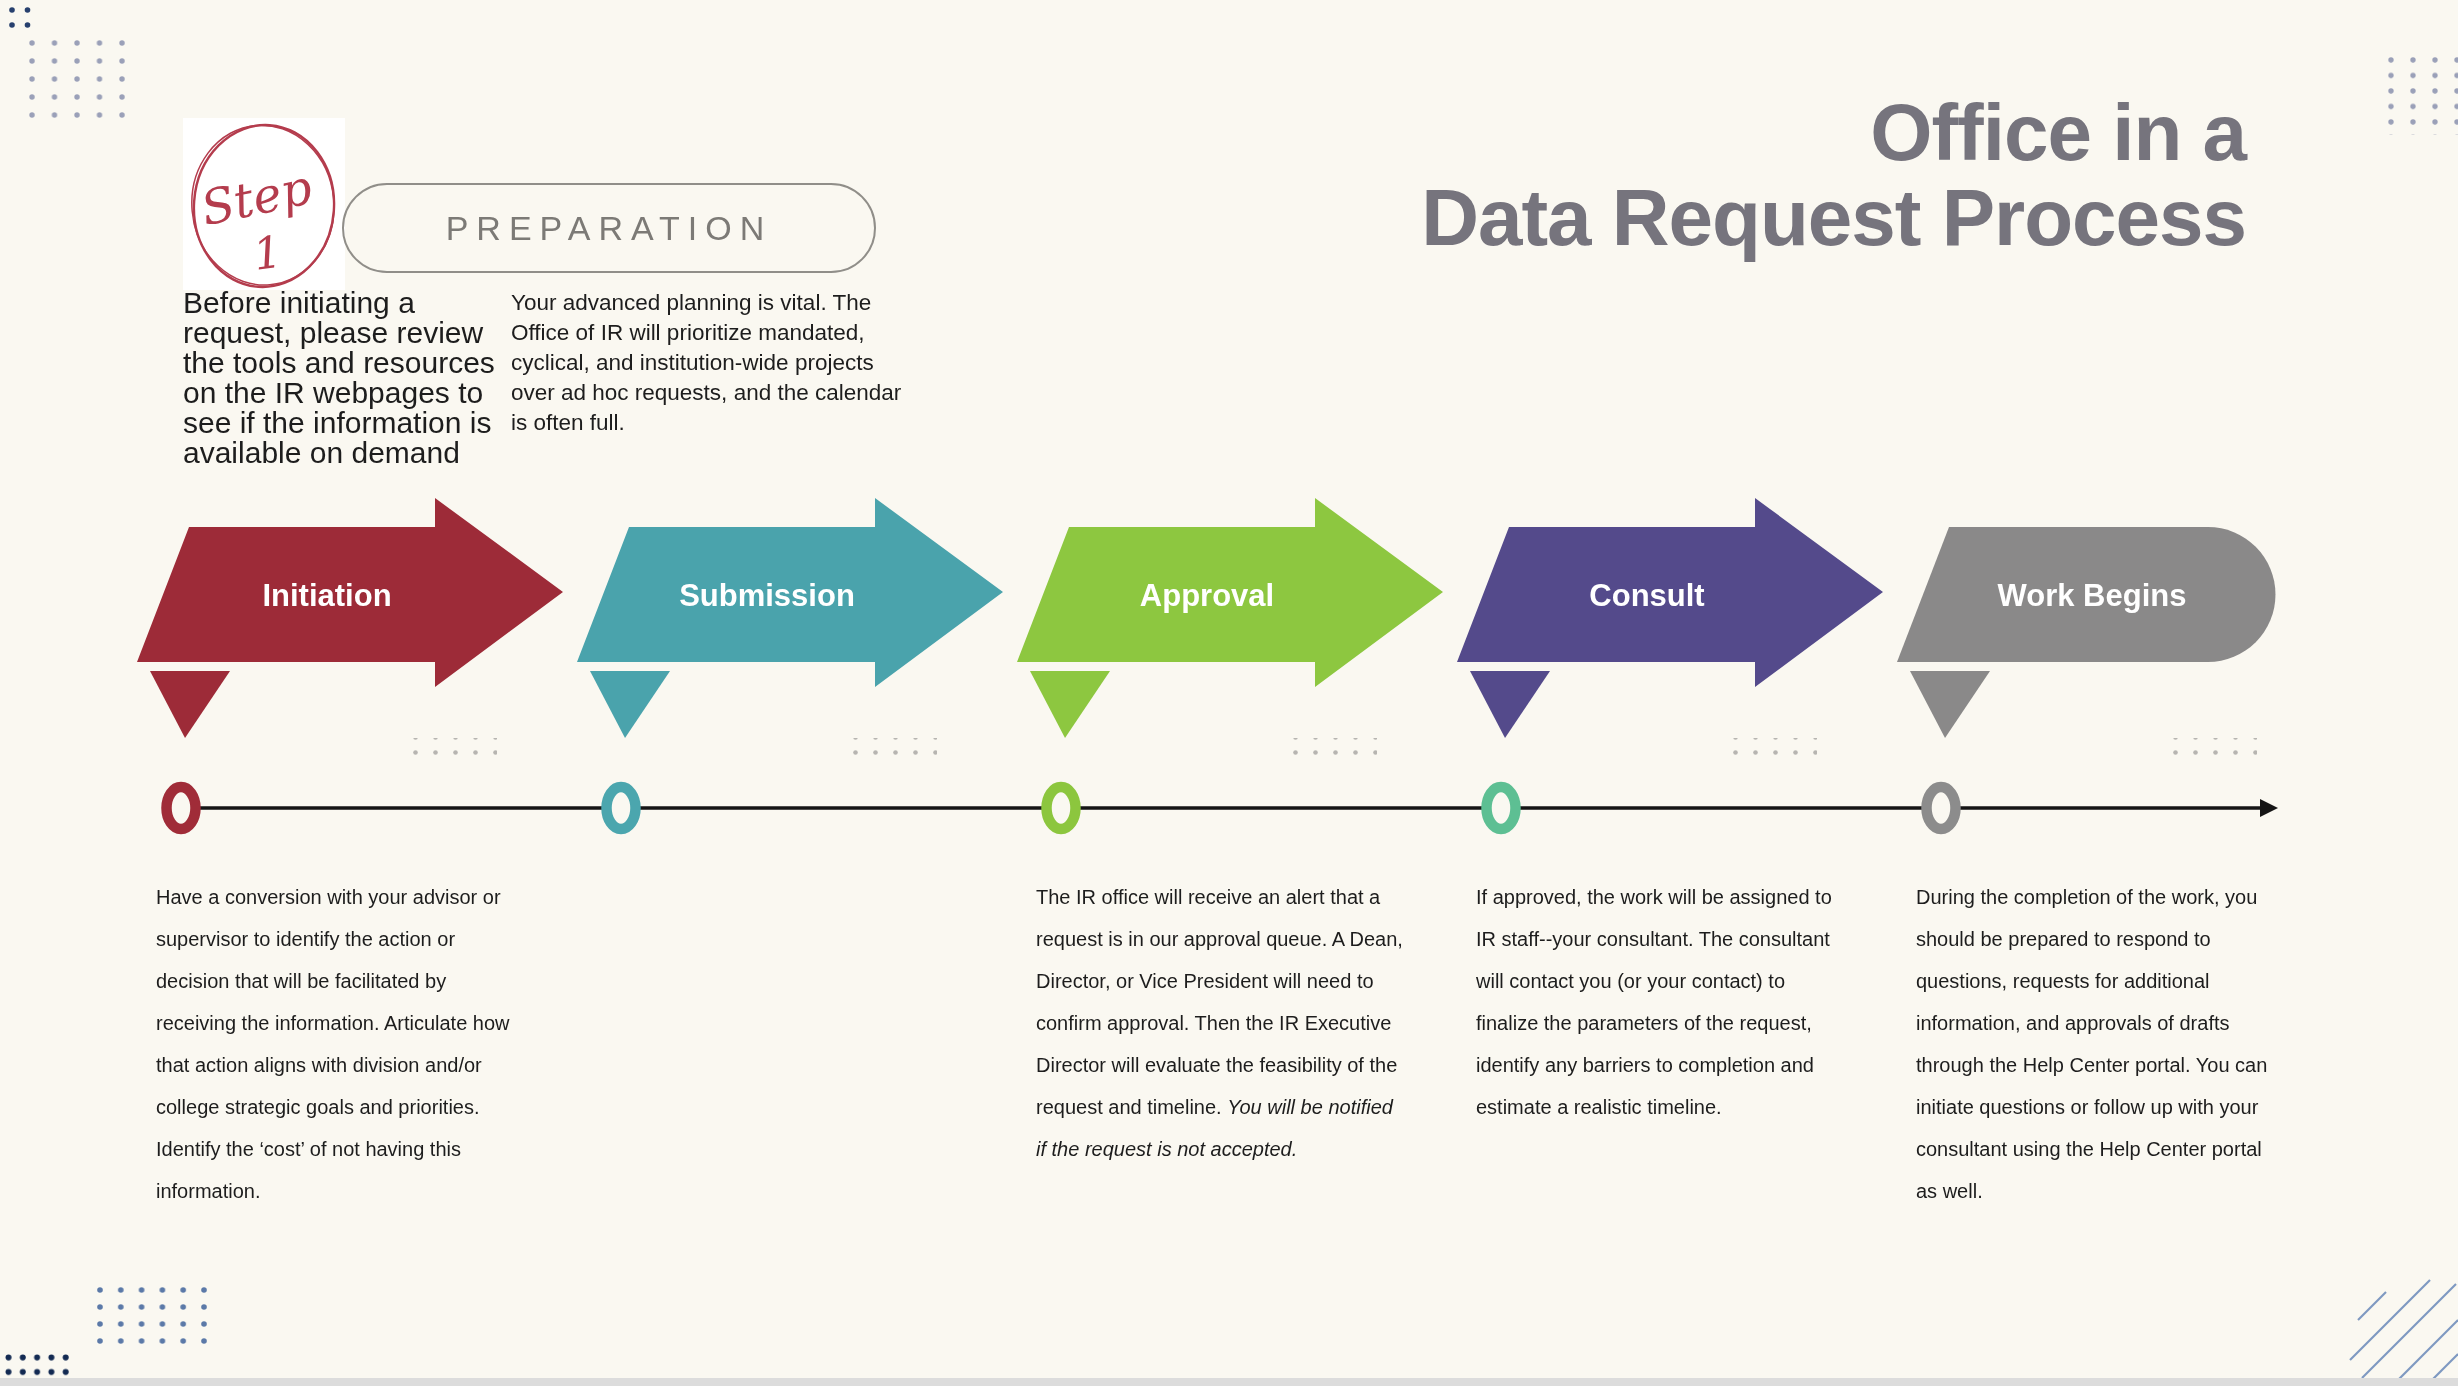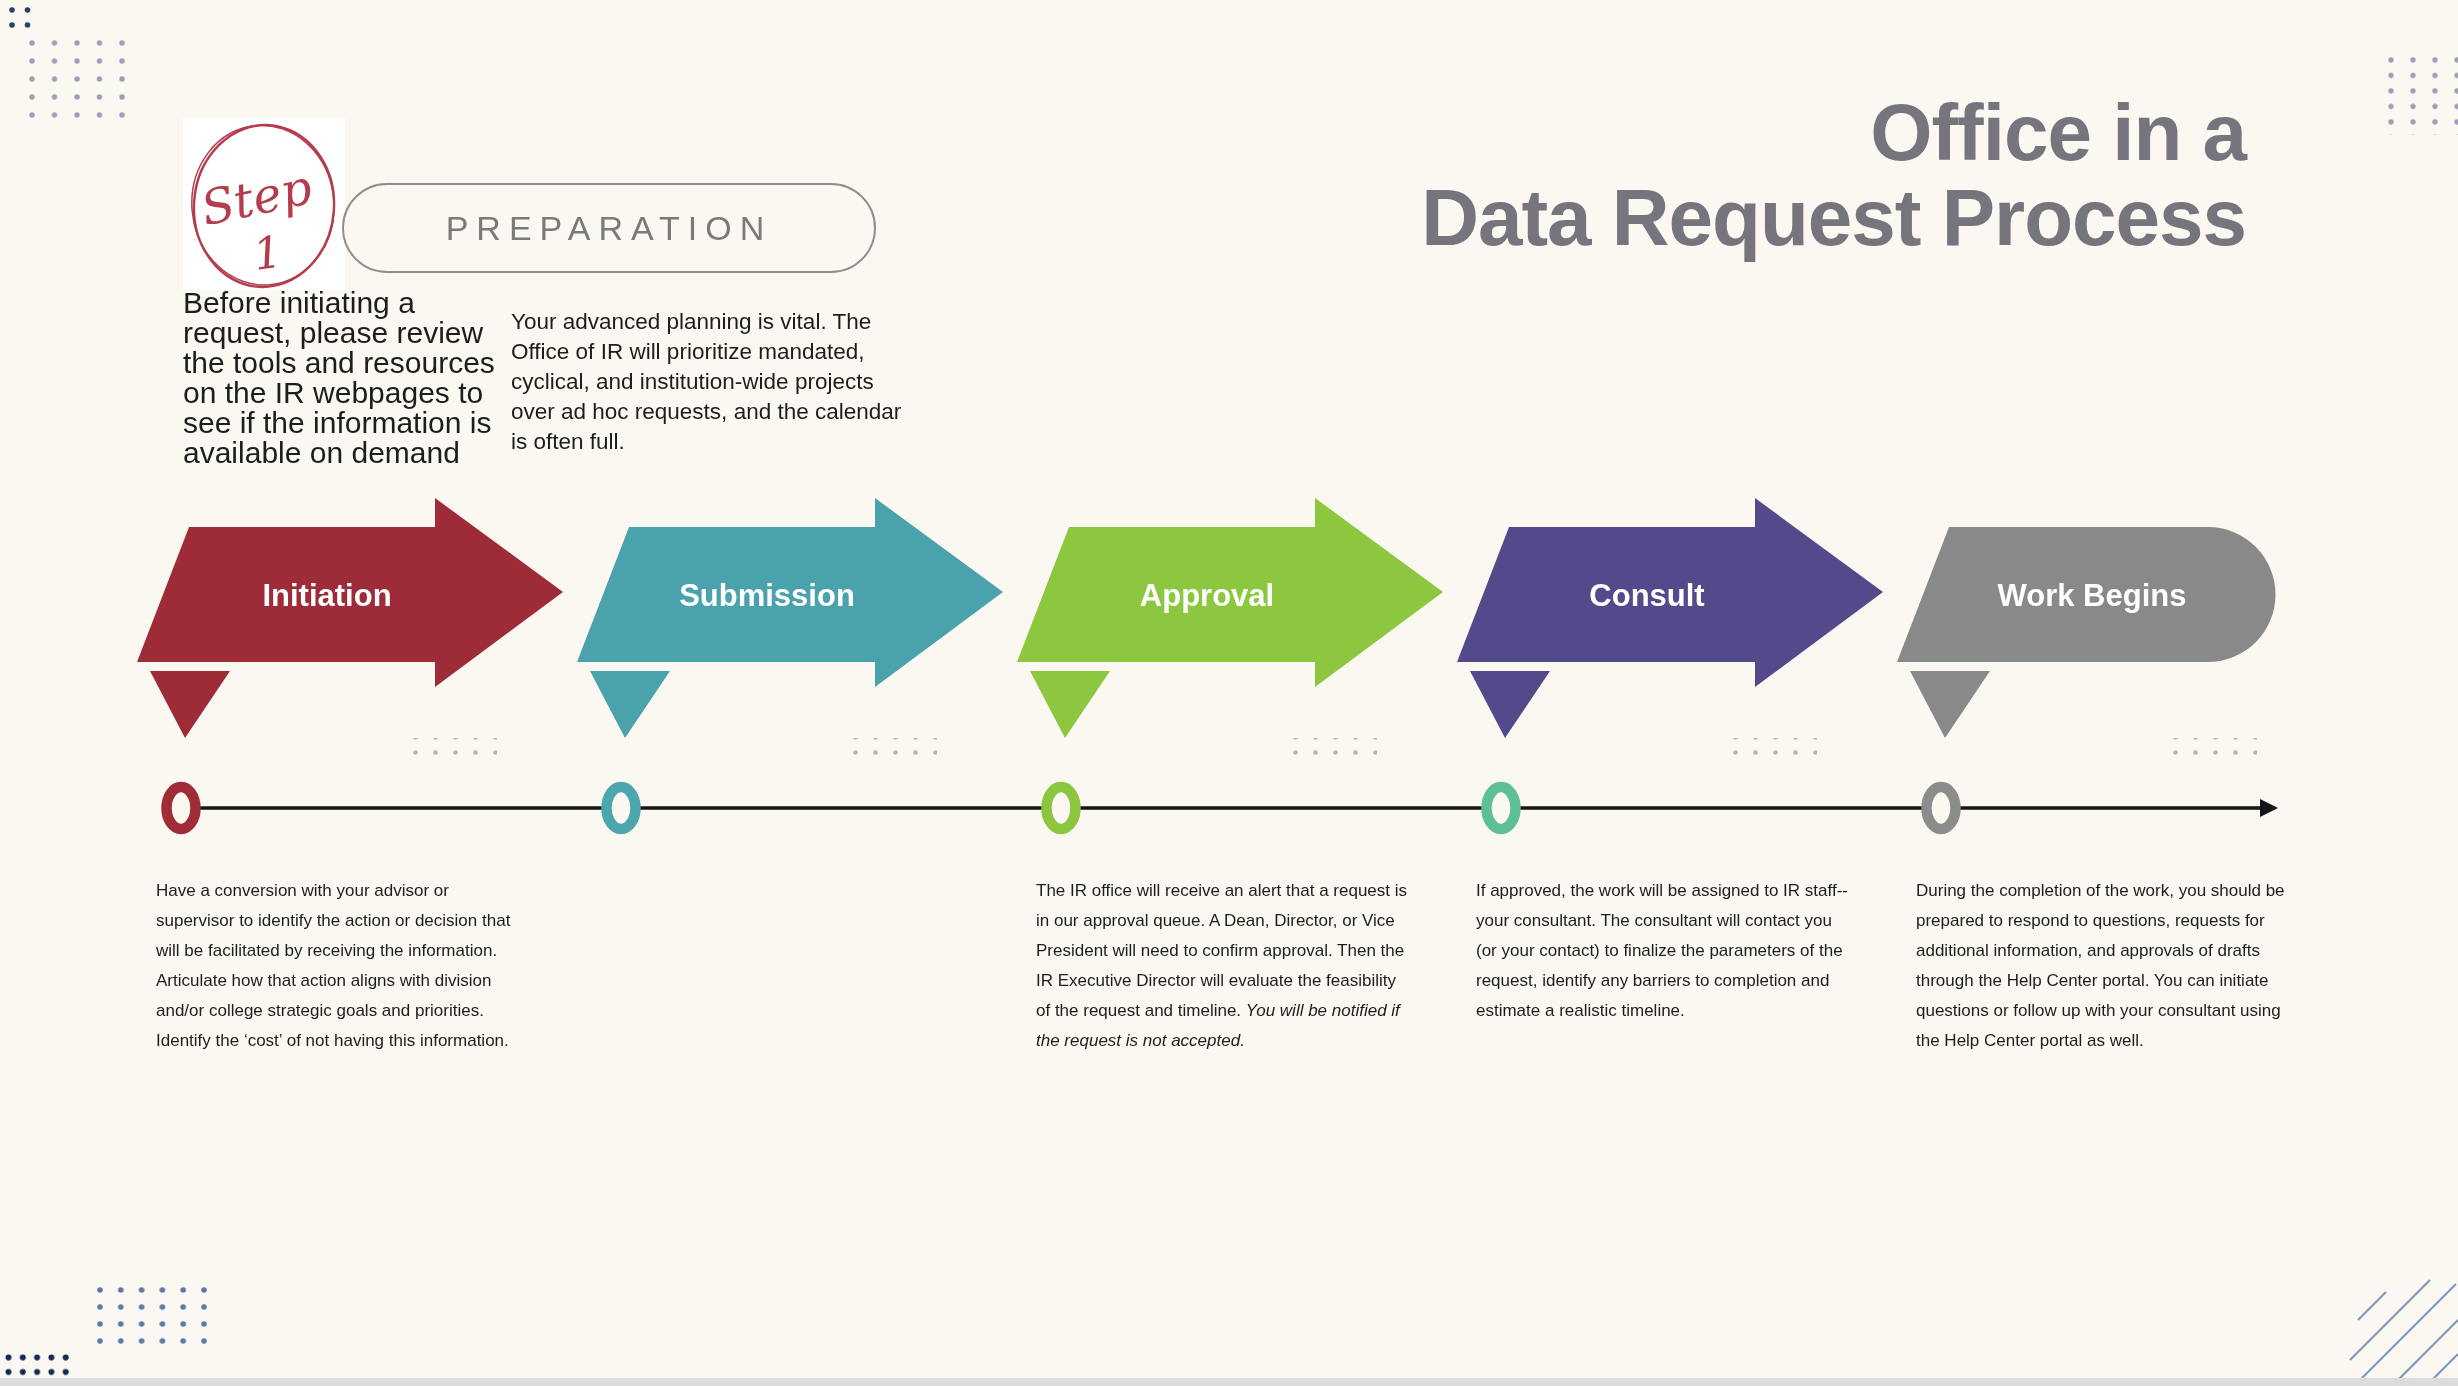--- a/index.html
+++ b/index.html
@@ -5,25 +5,25 @@
   html,body{margin:0;padding:0;background:#faf8f1;}
   #page{position:relative;width:2458px;height:1386px;background:#faf8f1;overflow:hidden;
         font-family:"Liberation Sans",sans-serif;color:#1d1d1d;}
   .abs{position:absolute;}
   
   #badge{left:183px;top:118px;width:162px;height:172px;background:#ffffff;}
   #pill{left:342px;top:168px;width:530px;height:86px;border:2px solid #908e89;border-radius:46px;
         display:flex;align-items:center;justify-content:center;margin-top:15px;}
   #pill span{font-size:34px;letter-spacing:8px;color:#7c7a76;}
   #intro-left{left:183px;top:288px;width:312px;font-size:30px;line-height:30px;}
-  #intro-right{left:511px;top:288px;width:408px;font-size:22.5px;line-height:30px;margin-top:19px;}
+  #intro-right{left:511px;top:288px;width:408px;font-size:22.5px;line-height:30px;}
   #title{right:212px;top:90px;width:1400px;text-align:right;
          font-size:80px;line-height:85px;font-weight:bold;color:#76747d;letter-spacing:-1px;}
   
-  .desc{top:876px;width:372px;font-size:17px;line-height:30px;color:#1d1d1d;}
+  .desc{top:876px;width:372px;font-size:20px;line-height:42px;color:#1d1d1d;}
   .desc em{font-style:italic;}
   #desc-0{left:156px;}
   #desc-1{left:596px;}
   #desc-2{left:1036px;}
   #desc-3{left:1476px;}
   #desc-4{left:1916px;}
   .arrow-label{font-weight:bold;font-size:31px;fill:#ffffff;}
   #bottom-strip{left:0;top:1378px;width:2458px;height:8px;background:#dcdcdc;}
 </style>
 </head>

